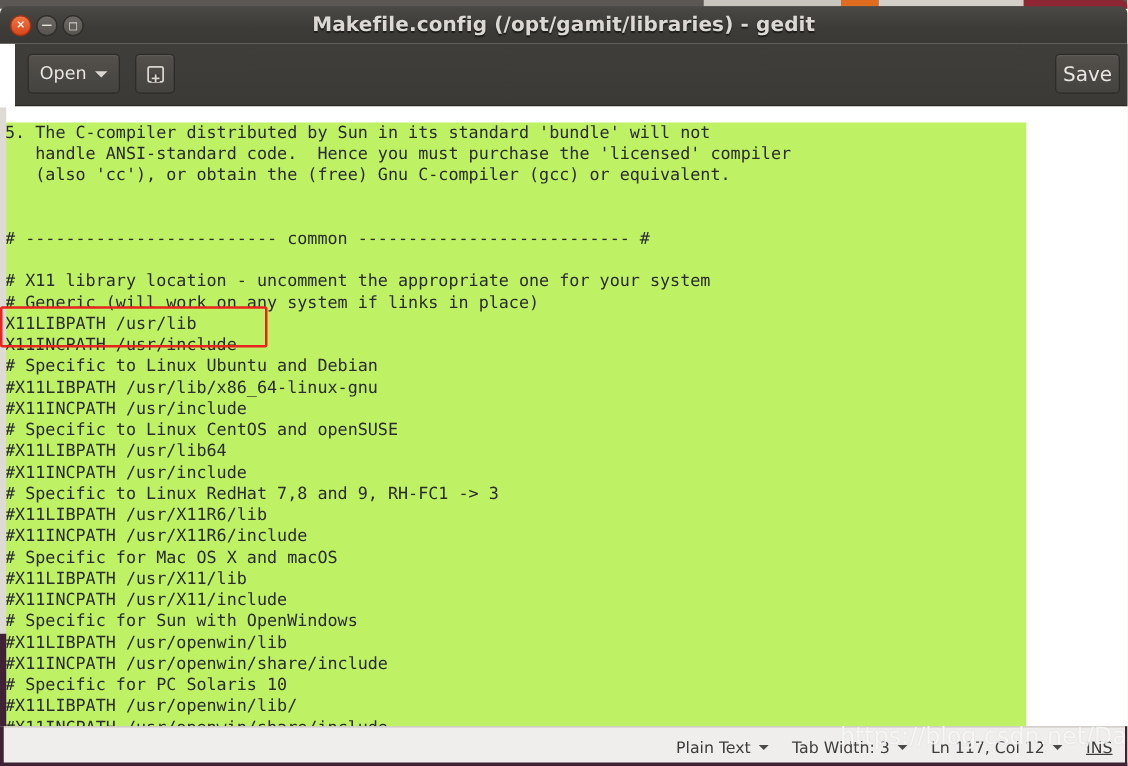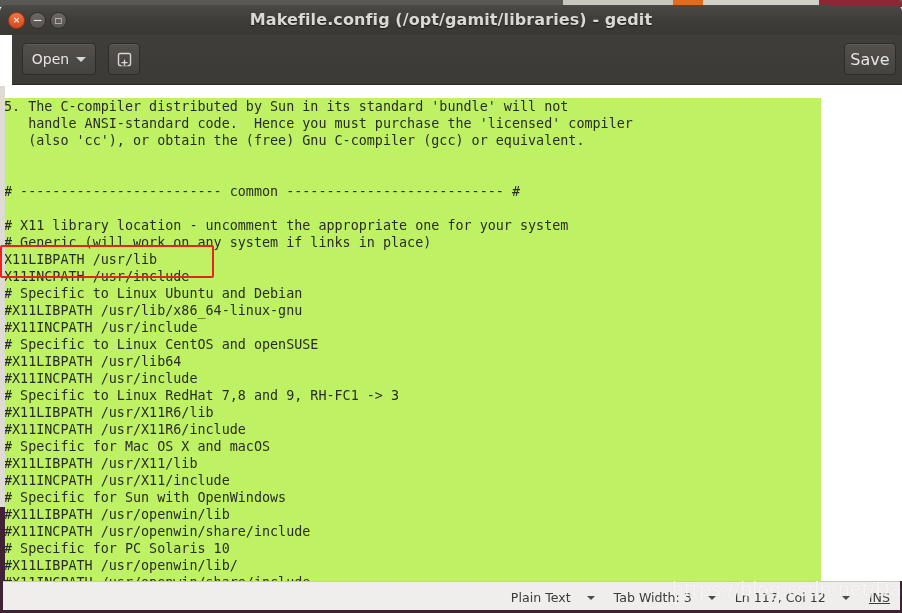--- a/index.html
+++ b/index.html
@@ -234,21 +234,21 @@
     height: 31px;
     display: flex;
     align-items: center;
     gap: 19px;
     font-size: 12.6px;
     color: #3c3c3c;
   }
   .status-item {
     display: flex;
     align-items: center;
-    gap: 16px;
+    gap: 6px;
     white-space: nowrap;
     cursor: pointer;
   }
   .status-item.plain { cursor: default; text-decoration: underline; }
   .caret-sm {
     width: 0; height: 0;
     border-left: 4px solid transparent;
     border-right: 4px solid transparent;
     border-top: 4px solid #4a4a4a;
     display: inline-block;

